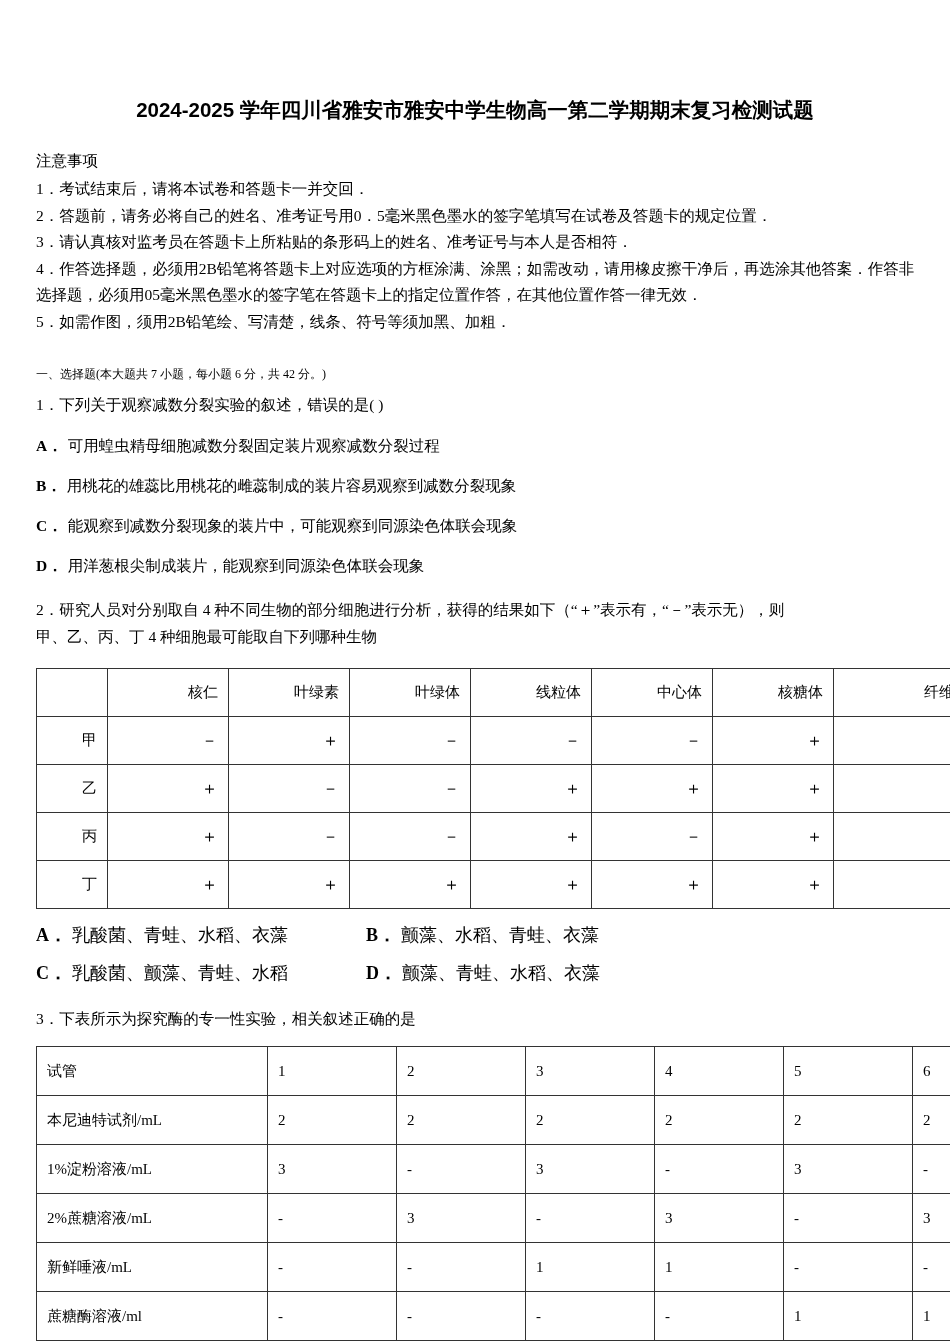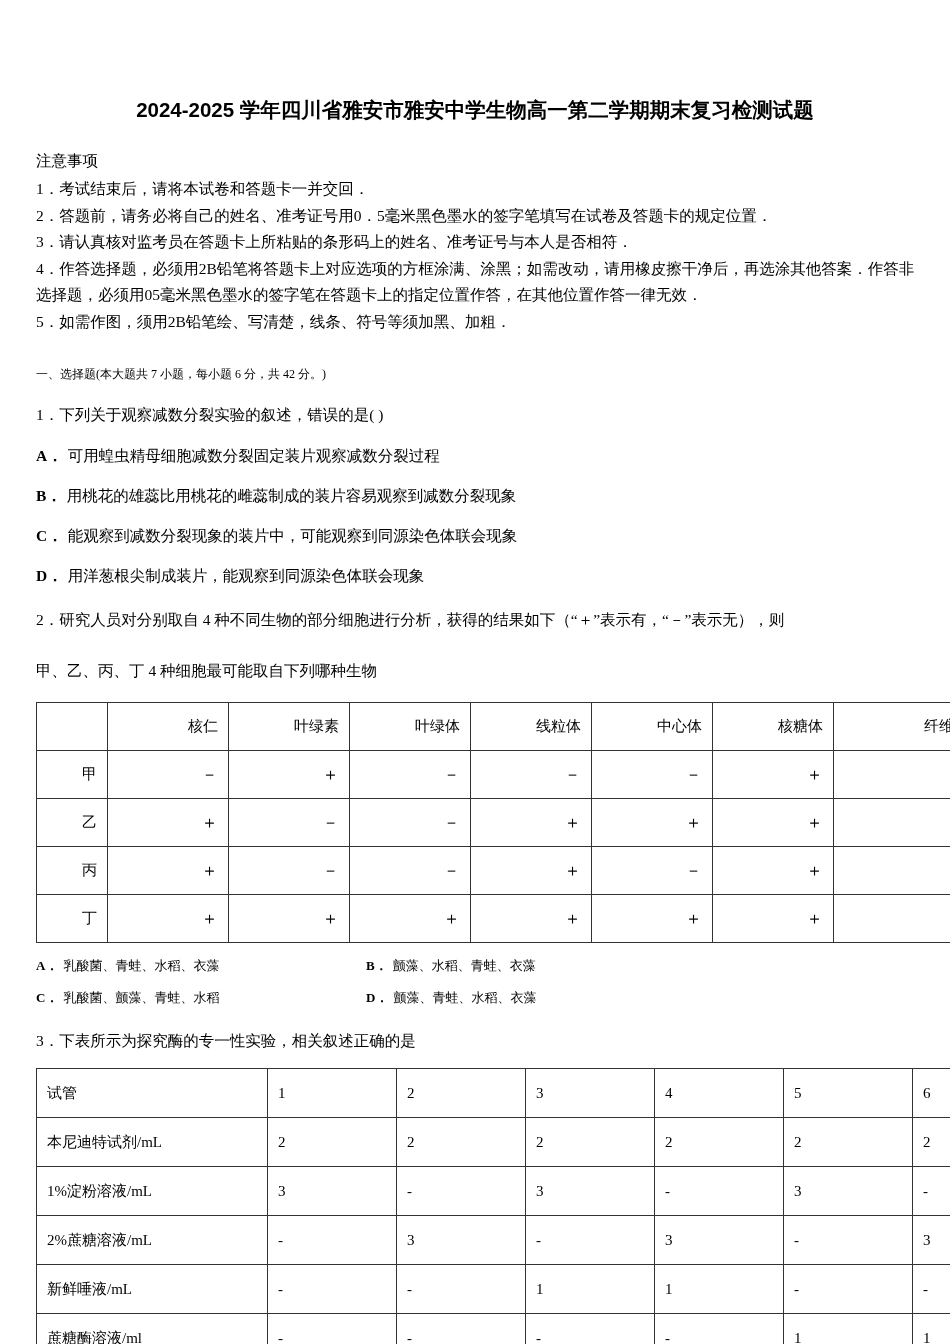--- a/index.html
+++ b/index.html
@@ -68,36 +68,36 @@
     font-size: 12px;
     line-height: 26px;
     margin: 26px 0 0 0;
   }
 
   .q-line {
     font-size: 15.5px;
     line-height: 27px;
     margin: 7px 0 0 0;
   }
-  .q-line.tight { margin-top: 14px; }
+  .q-line.tight { margin-top: 4px; }
 
   .opt-line {
     font-size: 15.5px;
     line-height: 24px;
     margin: 16px 0 0 0;
   }
   .opt-letter {
     font-family: "Liberation Serif", serif;
     font-weight: bold;
     margin-right: 5px;
   }
 
   .opt-row {
     display: flex;
-    font-size: 13px;
+    font-size: 18px;
     margin-top: 14px;
   }
   .opt-row .cellA { width: 330px; flex: 0 0 330px; }
   .opt-row .cellB { flex: 1 1 auto; }
 
   
   table.grid {
     border-collapse: collapse;
     table-layout: fixed;
     font-size: 15px;
@@ -162,21 +162,21 @@
     <div>
       <p class="q-line tight"><span>1．</span><span>下列关于观察减数分裂实验的叙述，错误的是(        )</span></p>
       <p class="opt-line"><span class="opt-letter">A．</span><span>可用蝗虫精母细胞减数分裂固定装片观察减数分裂过程</span></p>
       <p class="opt-line"><span class="opt-letter">B．</span><span>用桃花的雄蕊比用桃花的雌蕊制成的装片容易观察到减数分裂现象</span></p>
       <p class="opt-line"><span class="opt-letter">C．</span><span>能观察到减数分裂现象的装片中，可能观察到同源染色体联会现象</span></p>
       <p class="opt-line"><span class="opt-letter">D．</span><span>用洋葱根尖制成装片，能观察到同源染色体联会现象</span></p>
     </div>
 
     <div>
       <p class="q-line" style="margin-top:18px;"><span>2．</span><span>研究人员对分别取自 4 种不同生物的部分细胞进行分析，获得的结果如下（“＋”表示有，“－”表示无），则</span></p>
-      <p class="q-line" style="margin-top:24px;">甲、乙、丙、丁 4 种细胞最可能取自下列哪种生物</p>
+      <p class="q-line" style="margin-top:0;">甲、乙、丙、丁 4 种细胞最可能取自下列哪种生物</p>
 
       <table class="grid" id="organelle-table">
         <tbody>
           <tr>
             <td class="c-label"></td>
             <td class="c-data">核仁</td>
             <td class="c-data">叶绿素</td>
             <td class="c-data">叶绿体</td>
             <td class="c-data">线粒体</td>
             <td class="c-data">中心体</td>

